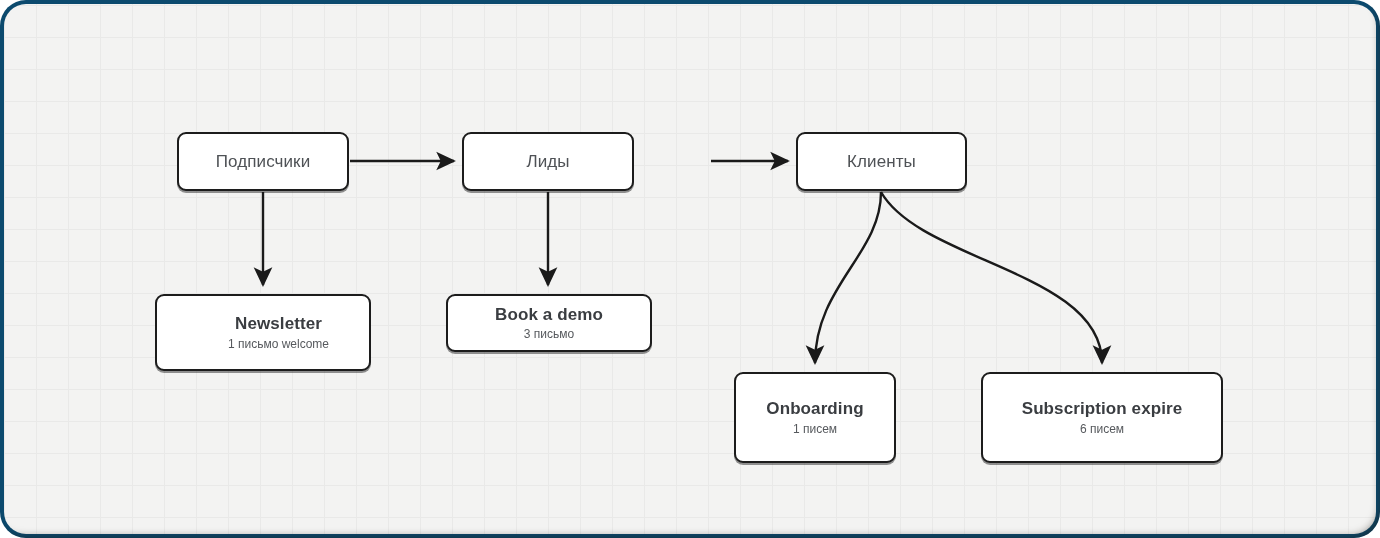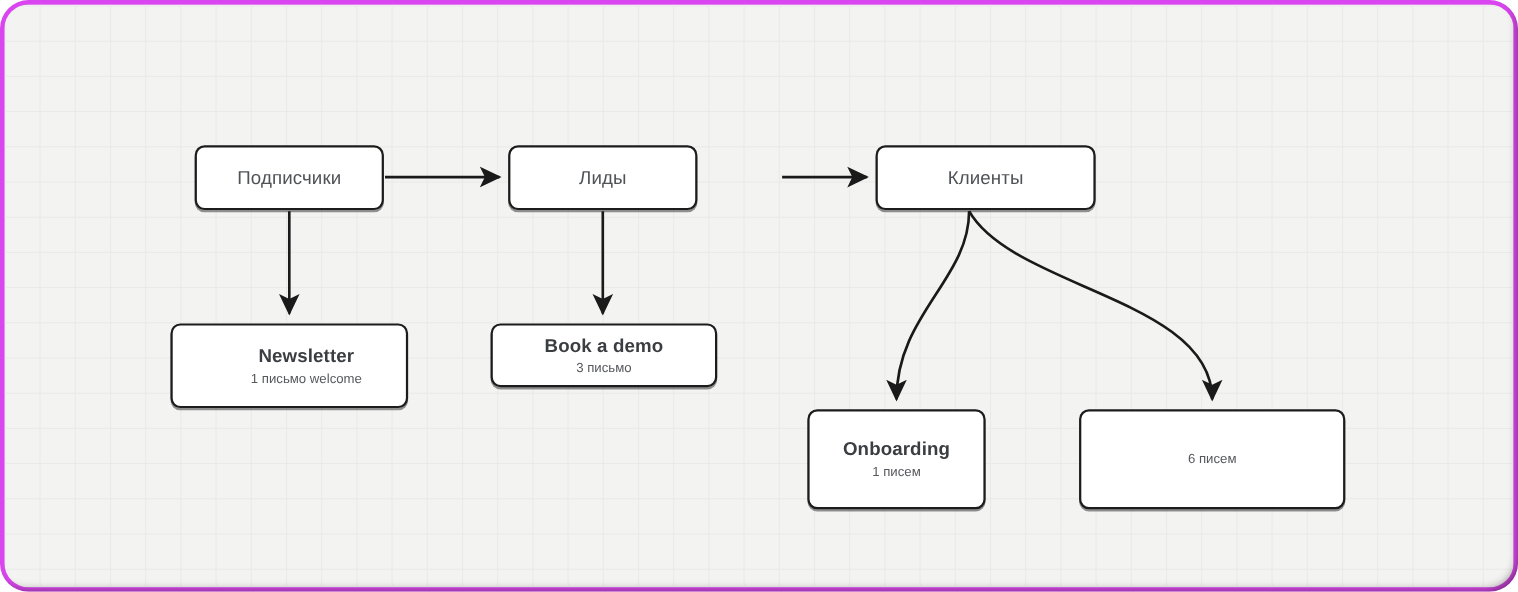--- a/index.html
+++ b/index.html
@@ -6,21 +6,21 @@
   html, body {
     margin: 0;
     padding: 0;
     background: #ffffff;
   }
   #canvas-frame {
     position: relative;
     width: 1380px;
     height: 538px;
     box-sizing: border-box;
-    background: #d946ef;
+    background: #0c4a6e;
     border-radius: 26px;
     overflow: hidden;
     font-family: "Liberation Sans", "DejaVu Sans", sans-serif;
   }
   
   #canvas-frame::after {
     content: "";
     position: absolute;
     inset: 0;
     border-radius: 26px;
@@ -106,34 +106,35 @@
         </g>
     </svg>
 
     <div id="node-layer">
         <div class="node" style="left: 173px; top: 128px; width: 172px; height: 59px;">
           <div class="node-title">Подписчики</div>
         </div>
         <div class="node" style="left: 458px; top: 128px; width: 172px; height: 59px;">
           <div class="node-title">Лиды</div>
         </div>
-        <div class="node" style="left: 792px; top: 128px; width: 200px; height: 59px;">
+        <div class="node" style="left: 792px; top: 128px; width: 171px; height: 59px;">
           <div class="node-title">Клиенты</div>
         </div>
         <div class="node two-line" style="left: 151px; top: 290px; width: 216px; height: 77px; padding-left: 31px;">
           <div class="node-title">Newsletter</div>
           <div class="node-sub">1 письмо welcome</div>
         </div>
         <div class="node two-line" style="left: 442px; top: 290px; width: 206px; height: 58px;">
           <div class="node-title">Book a demo</div>
           <div class="node-sub">3 письмо</div>
         </div>
         <div class="node two-line" style="left: 730px; top: 368px; width: 162px; height: 91px; text-align: center;">
           <div class="node-title">Onboarding</div>
           <div class="node-sub">1 писем</div>
         </div>
         <div class="node two-line" style="left: 977px; top: 368px; width: 242px; height: 91px;">
+          <div class="node-title">Subscription expire</div>
           <div class="node-sub">6 писем</div>
         </div>
       </div>
 
   </div>
 </div>
 
 </body></html>

